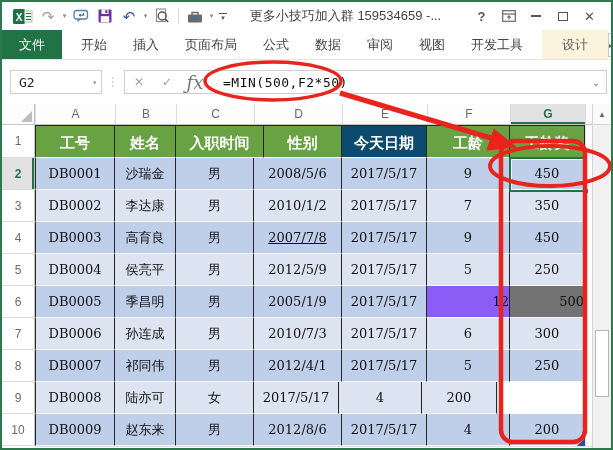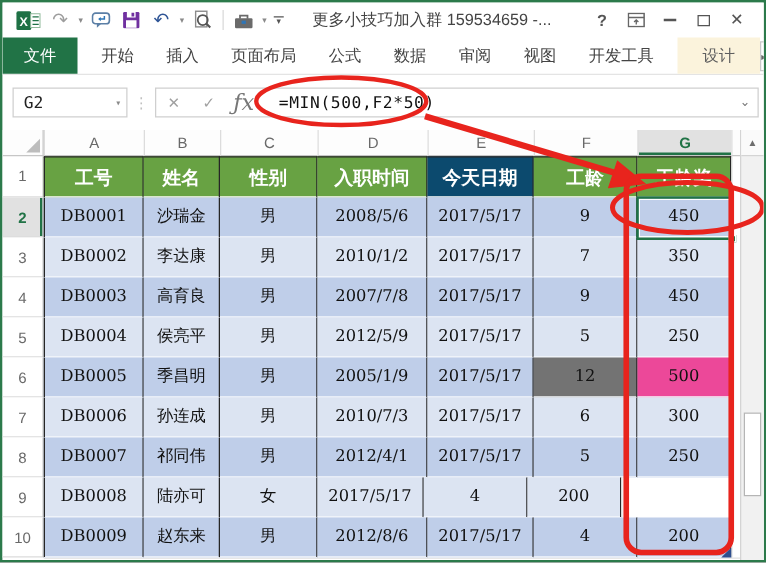--- a/index.html
+++ b/index.html
@@ -196,22 +196,22 @@
           <div class="cell c4 cletter">D</div>
           <div class="cell c5 cletter">E</div>
           <div class="cell c6 cletter">F</div>
           <div class="cell c7 cletter selc">G</div>
           <div class="cell sliver"></div>
         </div>
         <div class="grow thead">
           <div class="cell c0 rnum">1</div>
           <div class="cell c1 hcell firstcol" style="background: rgb(104, 162, 67);">工号</div>
           <div class="cell c2 hcell" style="background: rgb(104, 162, 67);">姓名</div>
+          <div class="cell c4 hcell" style="background: rgb(104, 162, 67);">入职时间</div>
           <div class="cell c3 hcell" style="background: rgb(104, 162, 67);">性别</div>
-          <div class="cell c4 hcell" style="background: rgb(104, 162, 67);">入职时间</div>
           <div class="cell c5 hcell" style="background: #0c4a6e;">今天日期</div>
           <div class="cell c6 hcell" style="background: rgb(104, 162, 67);">工龄</div>
           <div class="cell c7 hcell" style="background: rgb(104, 162, 67);">工龄奖</div>
           <div class="cell sliver"></div>
         </div>
         <div class="grow drow">
           <div class="cell c0 rnum selr">2</div>
           <div class="cell c1 dcell first" style="background: rgb(191, 206, 233);">DB0001</div>
           <div class="cell c2 dcell" style="background: rgb(191, 206, 233);">沙瑞金</div>
           <div class="cell c3 dcell" style="background: rgb(191, 206, 233);">男</div>
@@ -230,21 +230,21 @@
           <div class="cell c5 dcell" style="background: rgb(220, 228, 242);">2017/5/17</div>
           <div class="cell c6 dcell" style="background: rgb(220, 228, 242);">7</div>
           <div class="cell c7 dcell" style="background: rgb(220, 228, 242);">350</div>
           <div class="cell sliver"></div>
         </div>
         <div class="grow drow">
           <div class="cell c0 rnum">4</div>
           <div class="cell c1 dcell first" style="background: rgb(191, 206, 233);">DB0003</div>
           <div class="cell c2 dcell" style="background: rgb(191, 206, 233);">高育良</div>
           <div class="cell c3 dcell" style="background: rgb(191, 206, 233);">男</div>
-          <div class="cell c4 dcell" style="background: rgb(191, 206, 233);">2007/7/8</div>
+          <div class="cell c4 dcell" style="background: rgb(191, 206, 233); text-decoration: underline;">2007/7/8</div>
           <div class="cell c5 dcell" style="background: rgb(191, 206, 233);">2017/5/17</div>
           <div class="cell c6 dcell" style="background: rgb(191, 206, 233);">9</div>
           <div class="cell c7 dcell" style="background: rgb(191, 206, 233);">450</div>
           <div class="cell sliver"></div>
         </div>
         <div class="grow drow">
           <div class="cell c0 rnum">5</div>
           <div class="cell c1 dcell first" style="background: rgb(220, 228, 242);">DB0004</div>
           <div class="cell c2 dcell" style="background: rgb(220, 228, 242);">侯亮平</div>
           <div class="cell c3 dcell" style="background: rgb(220, 228, 242);">男</div>
@@ -254,22 +254,22 @@
           <div class="cell c7 dcell" style="background: rgb(220, 228, 242);">250</div>
           <div class="cell sliver"></div>
         </div>
         <div class="grow drow">
           <div class="cell c0 rnum">6</div>
           <div class="cell c1 dcell first" style="background: rgb(191, 206, 233);">DB0005</div>
           <div class="cell c2 dcell" style="background: rgb(191, 206, 233);">季昌明</div>
           <div class="cell c3 dcell" style="background: rgb(191, 206, 233);">男</div>
           <div class="cell c4 dcell" style="background: rgb(191, 206, 233);">2005/1/9</div>
           <div class="cell c5 dcell" style="background: rgb(191, 206, 233);">2017/5/17</div>
-          <div class="cell c6 dcell" style="background: #737373;">12</div>
-          <div class="cell c7 dcell" style="background: #ec4899;">500</div>
+          <div class="cell c6 dcell" style="background: #8b5cf6; text-align: right;">12</div>
+          <div class="cell c7 dcell" style="background: #737373; text-align: right;">500</div>
           <div class="cell sliver"></div>
         </div>
         <div class="grow drow">
           <div class="cell c0 rnum">7</div>
           <div class="cell c1 dcell first" style="background: rgb(220, 228, 242);">DB0006</div>
           <div class="cell c2 dcell" style="background: rgb(220, 228, 242);">孙连成</div>
           <div class="cell c3 dcell" style="background: rgb(220, 228, 242);">男</div>
           <div class="cell c4 dcell" style="background: rgb(220, 228, 242);">2010/7/3</div>
           <div class="cell c5 dcell" style="background: rgb(220, 228, 242);">2017/5/17</div>
           <div class="cell c6 dcell" style="background: rgb(220, 228, 242);">6</div>

